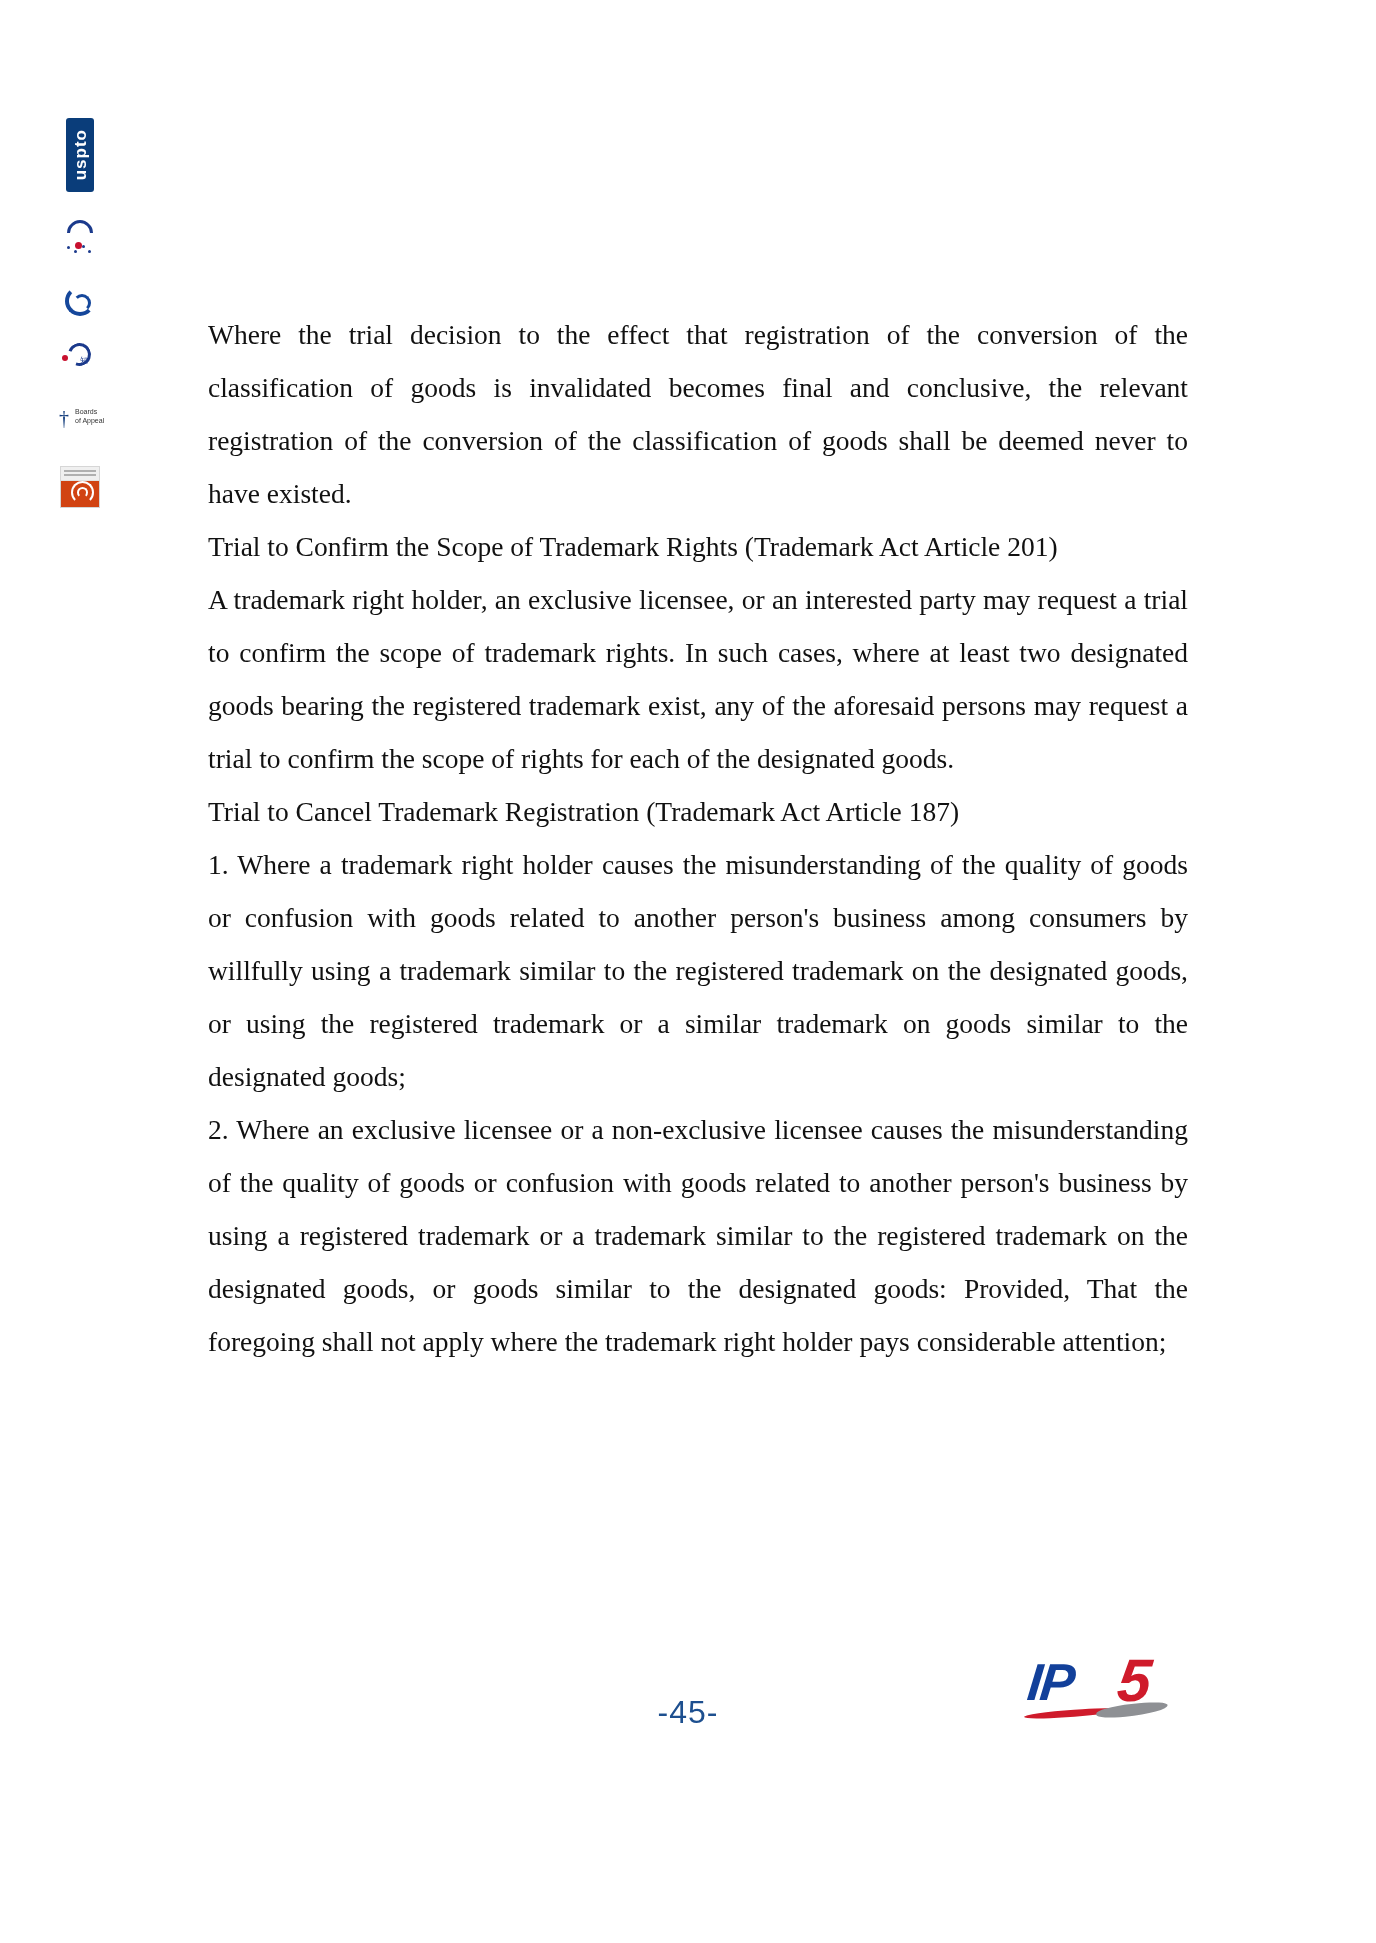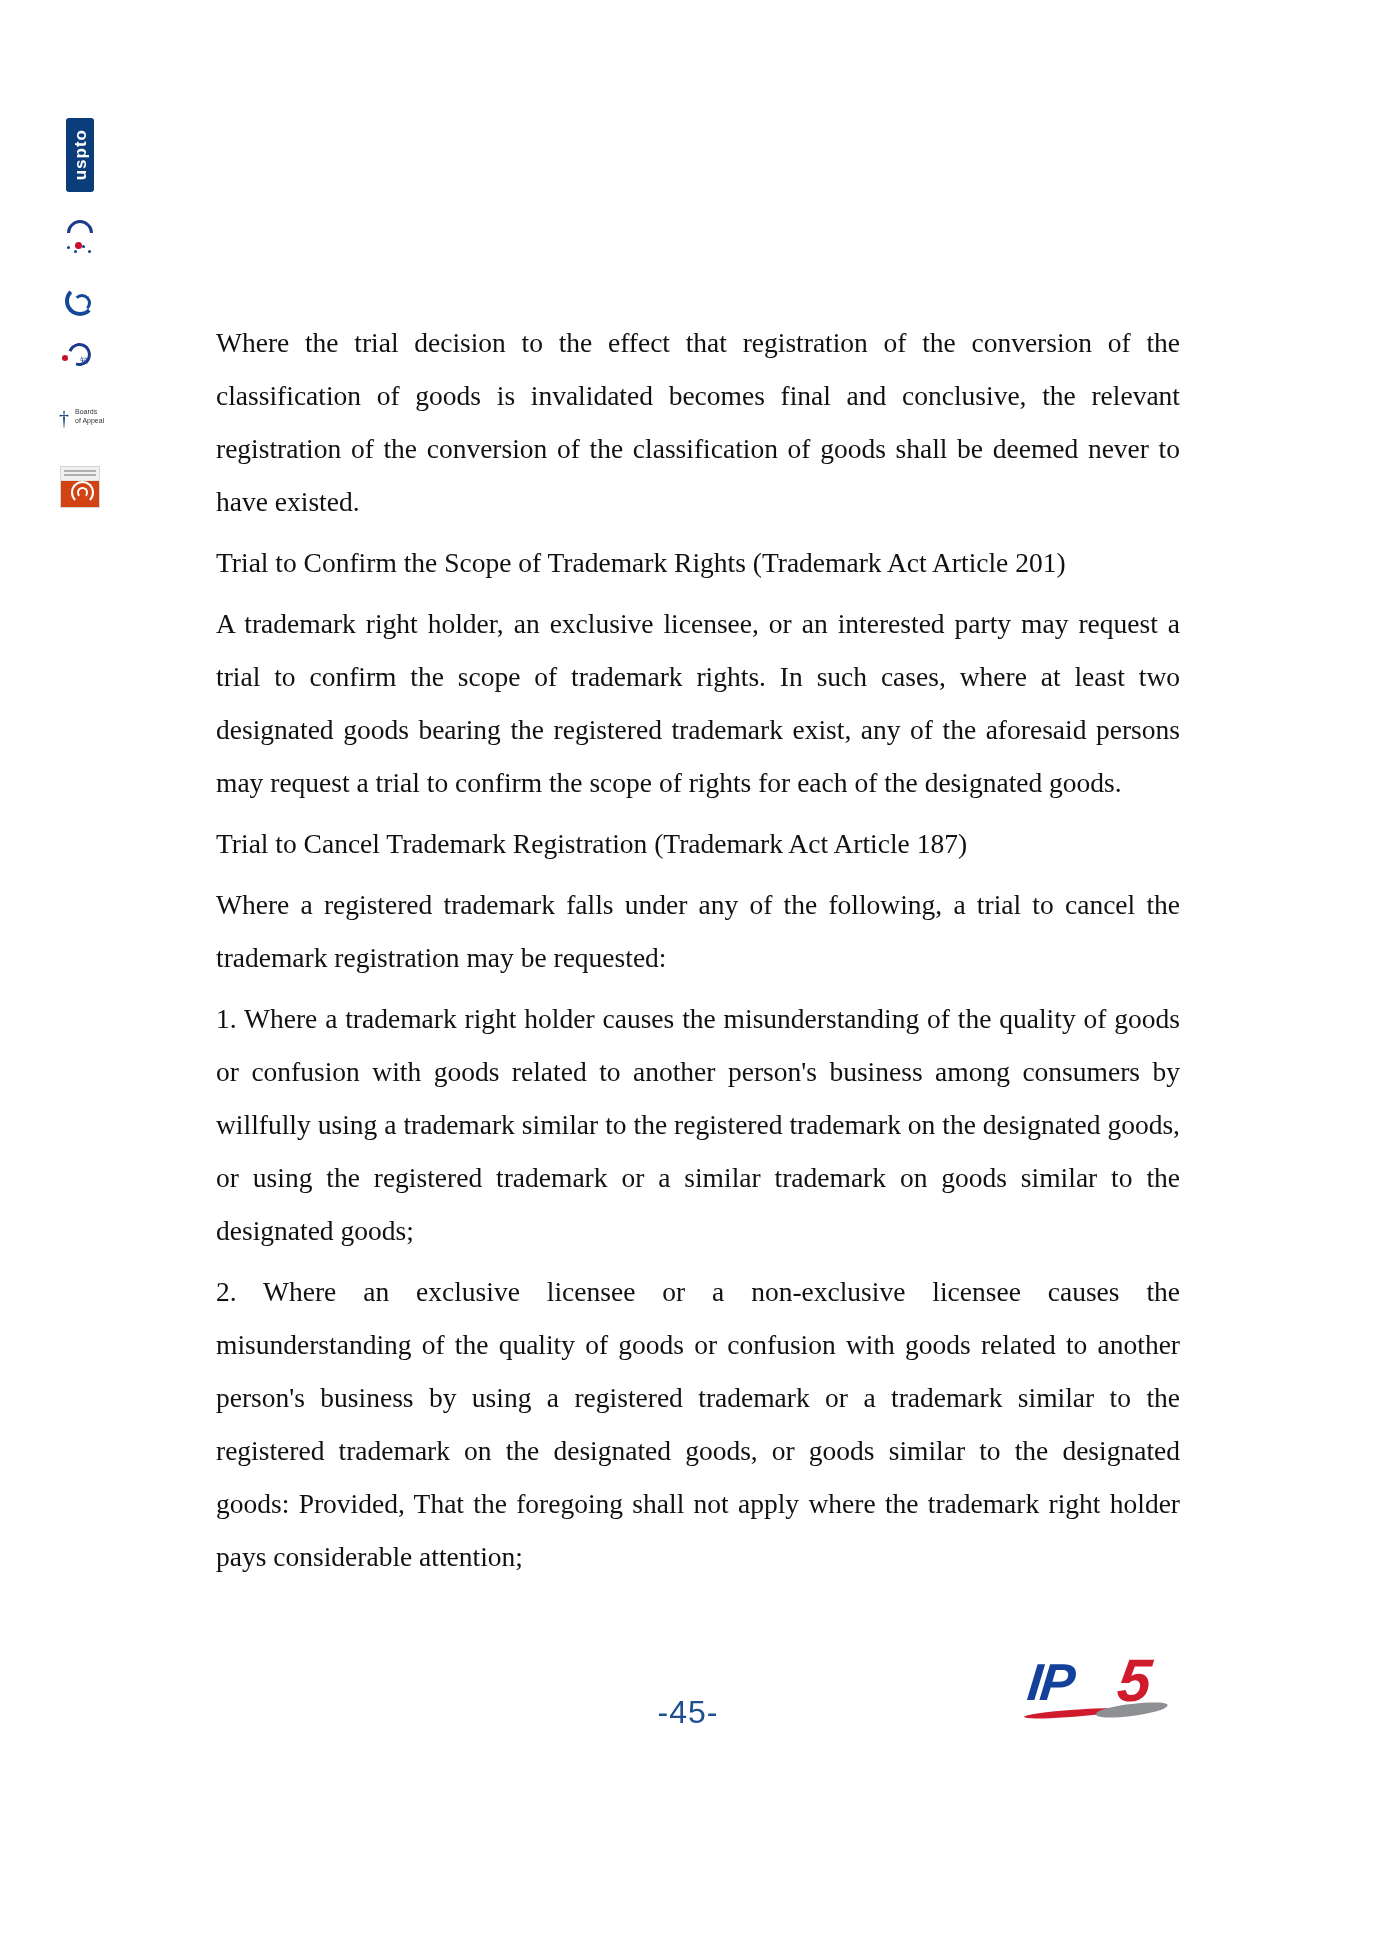--- a/index.html
+++ b/index.html
@@ -236,21 +236,21 @@
     position: absolute;
     left: 208px;
     top: 308px;
     width: 980px;
   }
   .para {
     font-size: 27.5px;
     line-height: 53px;
     text-align: justify;
     text-justify: inter-word;
-    margin: 8px;
+    margin: 0;
     color: #111111;
     hyphens: none;
   }
   .para.last-line-left {
     text-align-last: left;
   }
 
   
   .page-number {
     position: absolute;
@@ -364,21 +364,20 @@
     <div class="rings"></div>
   </div>
 
 </div>
 
 <div class="page-body">
   <p class="para last-line-left">Where the trial decision to the effect that registration of the conversion of the classification of goods is invalidated becomes final and conclusive, the relevant registration of the conversion of the classification of goods shall be deemed never to have existed.</p>
   <p class="para last-line-left">Trial to Confirm the Scope of Trademark Rights (Trademark Act Article 201)</p>
   <p class="para last-line-left">A trademark right holder, an exclusive licensee, or an interested party may request a trial to confirm the scope of trademark rights. In such cases, where at least two designated goods bearing the registered trademark exist, any of the aforesaid persons may request a trial to confirm the scope of rights for each of the designated goods.</p>
   <p class="para last-line-left">Trial to Cancel Trademark Registration (Trademark Act Article 187)</p>
-  <p class="para last-line-left">Where a registered trademark falls under any of the following, a trial to cancel the trademark registration may be requested:</p>
   <p class="para last-line-left">1. Where a trademark right holder causes the misunderstanding of the quality of goods or confusion with goods related to another person's business among consumers by willfully using a trademark similar to the registered trademark on the designated goods, or using the registered trademark or a similar trademark on goods similar to the designated goods;</p>
   <p class="para last-line-left">2. Where an exclusive licensee or a non-exclusive licensee causes the misunderstanding of the quality of goods or confusion with goods related to another person's business by using a registered trademark or a trademark similar to the registered trademark on the designated goods, or goods similar to the designated goods: Provided, That the foregoing shall not apply where the trademark right holder pays considerable attention;</p>
 </div>
 
 <div class="page-number">
   <span>-45-</span>
 </div>
 
 <div class="ip5-logo">
   <div class="ip">IP</div>

